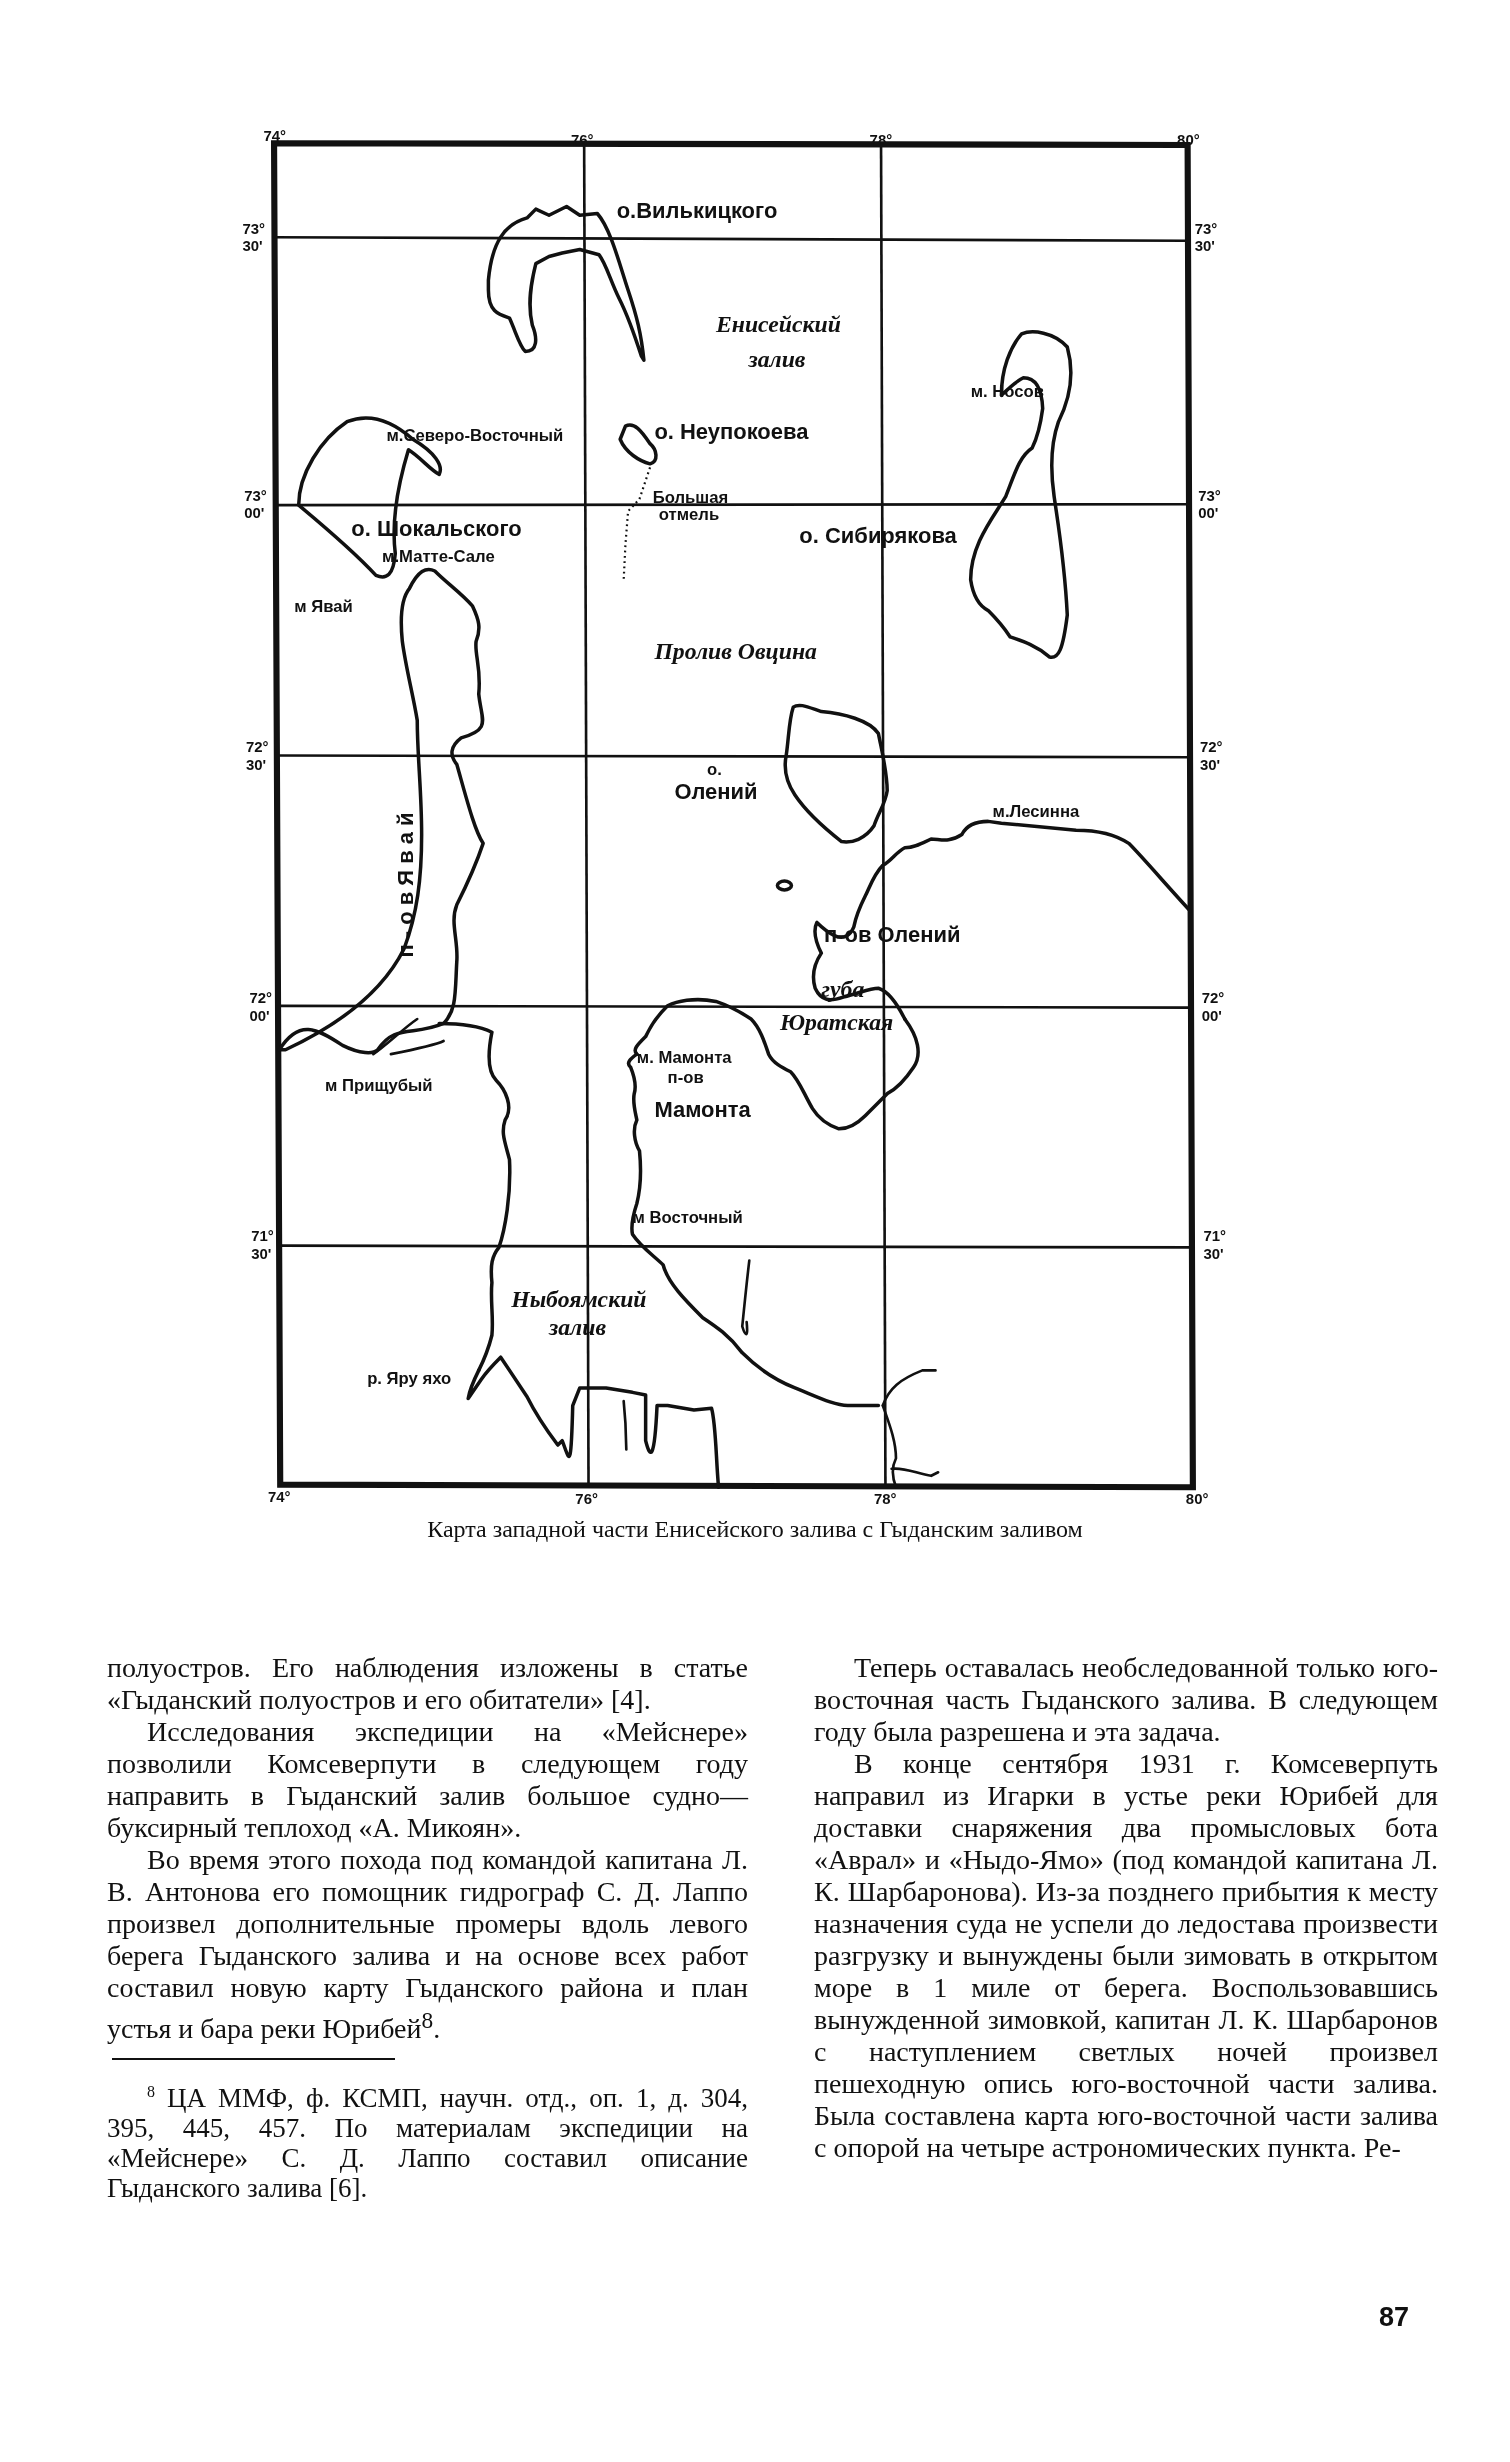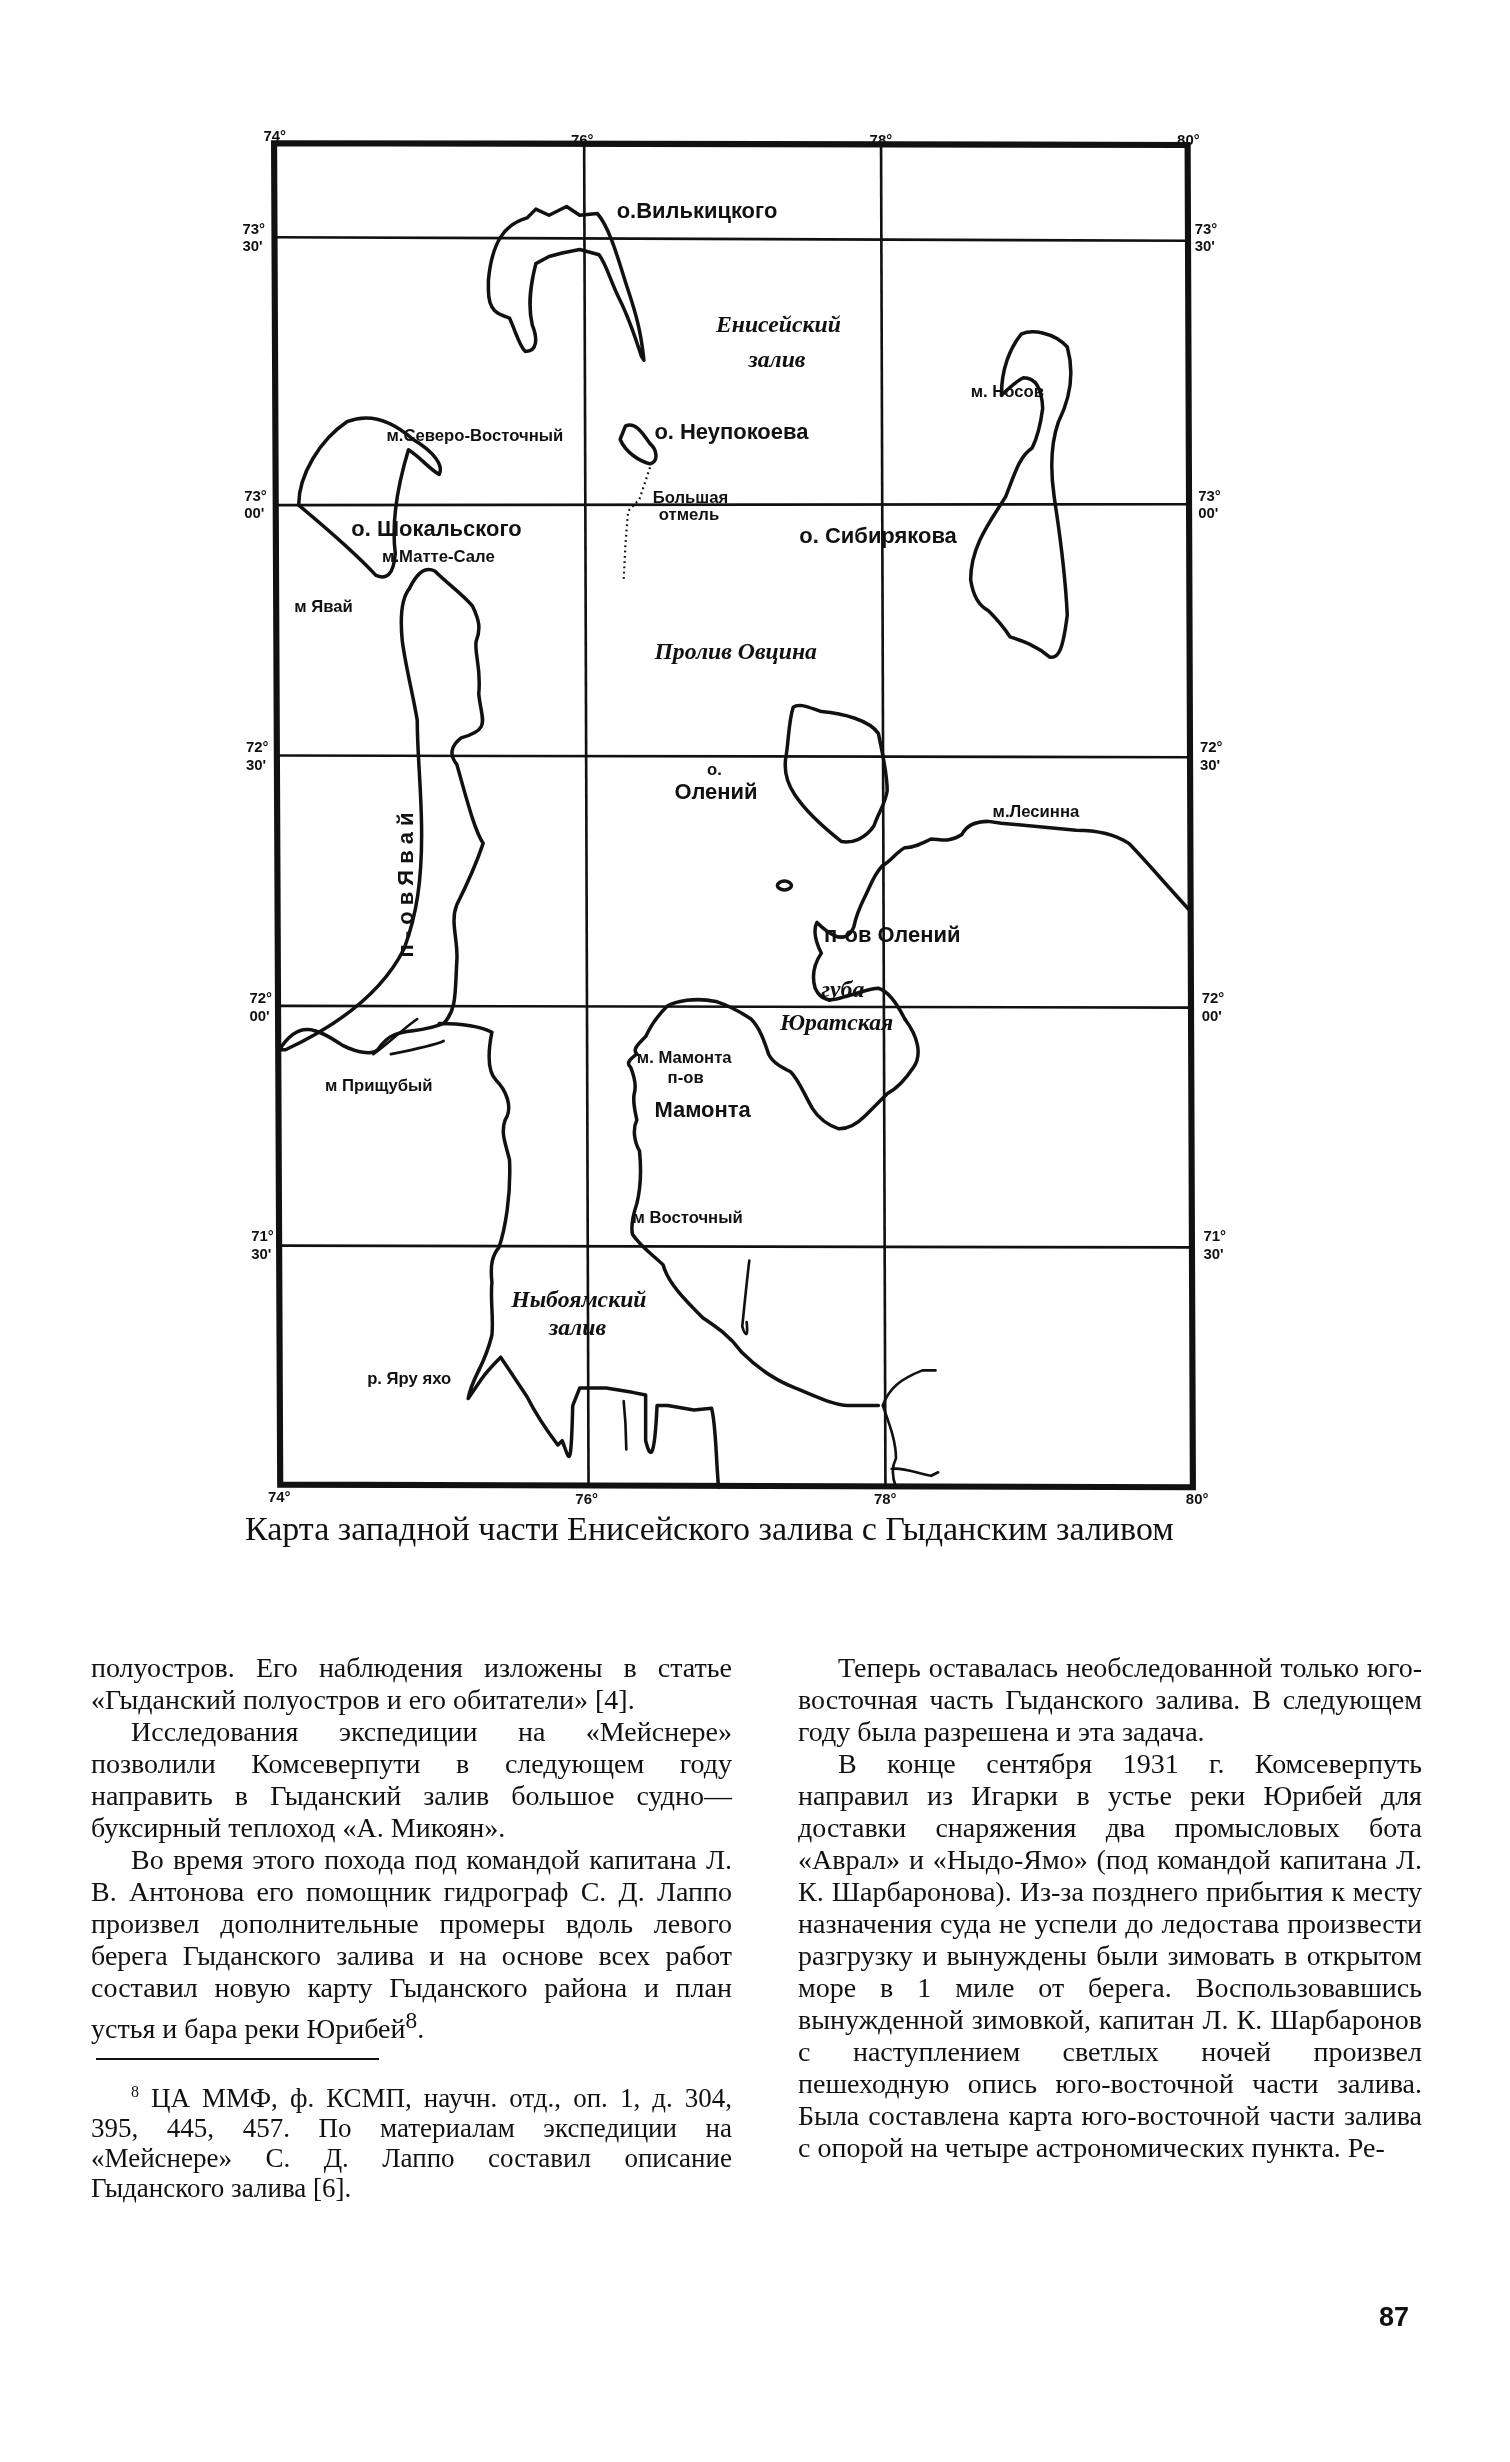--- a/index.html
+++ b/index.html
@@ -10,25 +10,25 @@
   #map .lbl { font-size: 25px; font-weight: bold; }
   #map .lbl-sm { font-size: 19px; font-weight: bold; }
   #map .lbl-it { font-family: "Liberation Serif", "DejaVu Serif", serif; font-style: italic; font-weight: bold; font-size: 27px; }
   #map .tick { font-size: 17px; font-weight: bold; }
   #map .coast { fill: none; stroke: #111; stroke-width: 4; stroke-linejoin: round; stroke-linecap: round; }
   #map .river { fill: none; stroke: #111; stroke-width: 3; stroke-linecap: round; }
   #map .grid { stroke: #111; stroke-width: 3; }
   #map .frame { fill: none; stroke: #111; stroke-width: 7; }
   #map .shoal { fill: none; stroke: #111; stroke-width: 2.5; stroke-dasharray: 2 4; }
 
-  .caption { position: absolute; left: 245px; width: 1054px; top: 1513px; text-align: left;
-             font-family: "Liberation Serif", serif; font-size: 34px; line-height: 32px; font-stretch: condensed; }
+  .caption { position: absolute; left: 228px; width: 1054px; top: 1513px; text-align: center;
+             font-family: "Liberation Serif", serif; font-size: 24px; line-height: 32px; font-stretch: condensed; }
   .caption span { display: block; }
   .col { position: absolute; top: 1652px; width: 668px; font-size: 28px; line-height: 32px;
-         text-align: justify; font-family: "Liberation Serif", serif; }
+         text-align: justify; font-family: "Liberation Serif", serif; margin-left: 16px; }
   .col p { margin: 0; }
   .col p.indent { text-indent: 40px; }
   .col-left { left: 91px; width: 641px; }
   .col-right { left: 798px; width: 624px; }
   .rule { width: 283px; height: 0; border-top: 2.6px solid #111; margin: 12.3px 0 17.6px 5.3px; }
   .fn { font-size: 27px; line-height: 30px; text-indent: 40px; }
   .fn sup { font-size: 16px; }
   .pagenum { position: absolute; left: 1379px; top: 2302px; font-size: 27px; font-weight: bold;
              font-family: "Liberation Sans", sans-serif; }
 </style>

